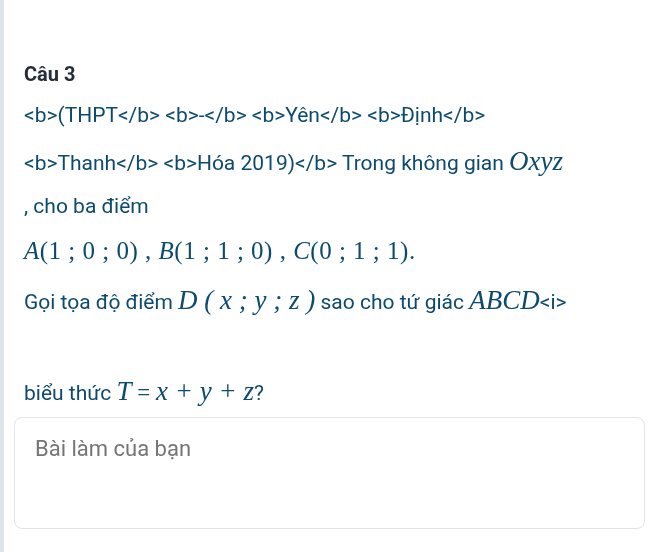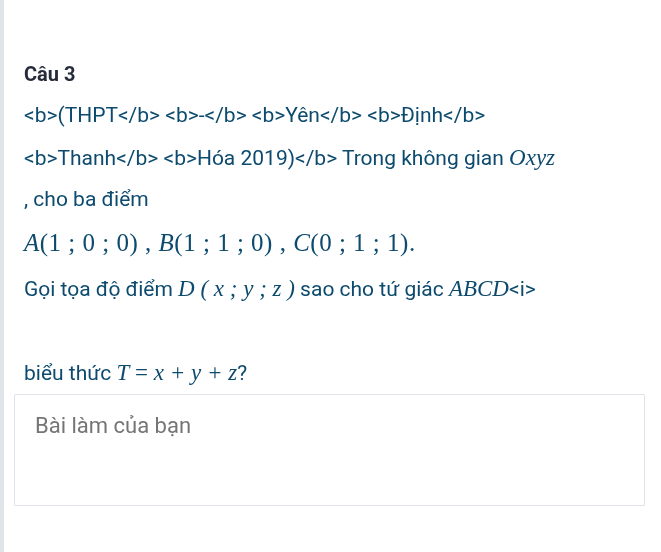--- a/index.html
+++ b/index.html
@@ -21,21 +21,21 @@
     margin-bottom: 10px;
   }
   .question-body {
     font-size: 21px;
     color: #0c4a6e;
     line-height: 1.9;
   }
   .question-body .math {
     font-family: "Times New Roman", serif;
     font-style: italic;
-    font-size: 23px;
+    font-size: 27px;
   }
   .question-body .math-upright {
     font-family: "Times New Roman", serif;
     font-style: normal;
     font-size: 23px;
   }
   .big-line {
     font-family: "Times New Roman", serif;
     font-size: 25px;
     font-style: italic;
@@ -48,21 +48,21 @@
   .section-label {
     text-align: center;
     font-size: 21px;
     color: #5e6676;
     margin-top: 28px;
     margin-bottom: 14px;
   }
   .answer-box {
     margin: 0 16px 0 14px;
     border: 1px solid #e0e3e9;
-    border-radius: 1px;
+    border-radius: 8px;
     height: 112px;
     padding: 18px 20px;
     font-size: 22px;
     color: #9aa1af;
     background: #fff;
     resize: none;
     width: calc(100% - 30px);
     font-family: inherit;
   }
   .left-edge {

